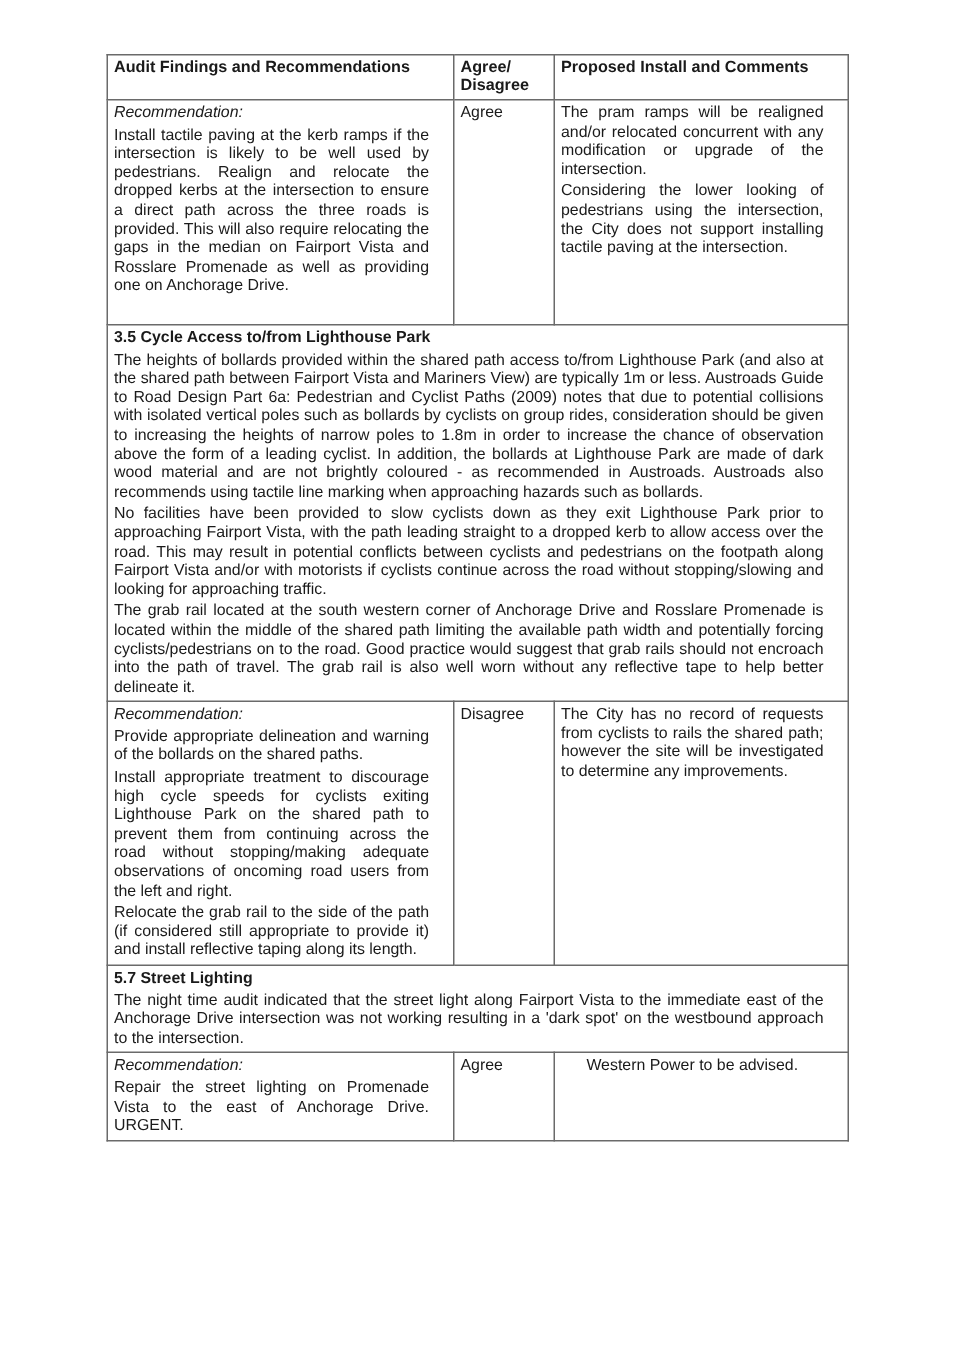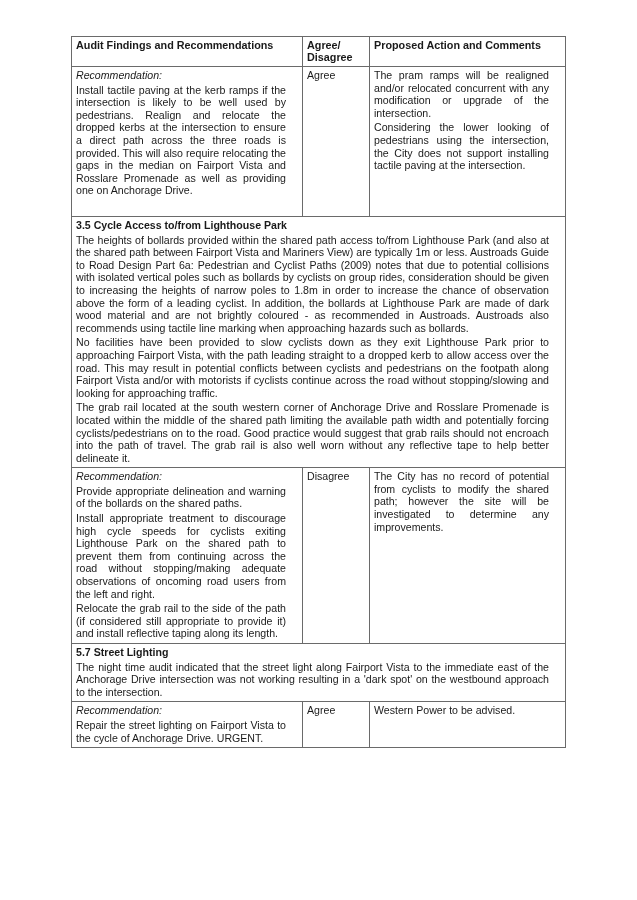--- a/index.html
+++ b/index.html
@@ -14,39 +14,39 @@
   col.c2 { width: 67px; }
   col.c3 { width: 196px; }
   th { font-weight: bold; text-align: left; font-size: 10.8px; }
   th.h1, th.h3 { vertical-align: middle; padding-top: 5px; padding-bottom: 5px; }
   th.h2 { line-height: 12px; padding-top: 1px; padding-bottom: 1px; margin-top: 20px; }
   .rec-label { font-style: italic; margin: 0 0 2px 0; }
   p { margin: 0 12px 2px 0; text-align: justify; }
   p.last { margin-bottom: 0; }
   .section-title { font-weight: bold; margin: 0 0 2px 0; text-align: left; }
   td.section p { text-align: justify; }
-  .left { text-align: left; }
+  .left { text-align: center; }
   tr.rec1 td { height: 144px; }
   tr.rec2 td { height: 160px; }
   tr.rec3 td { height: 36px; }
 </style>
 </head>
 <body>
 
 <table class="audit">
   <colgroup>
       <col class="c1">
       <col class="c2">
       <col class="c3">
     </colgroup>
   <tbody>
       <tr>
     <th class="h1">Audit Findings and Recommendations</th>
     <th class="h2"><span>Agree/</span><br><span>Disagree</span></th>
-    <th class="h3">Proposed Action and Comments</th>
+    <th class="h3">Proposed Install and Comments</th>
   </tr>
 
   <tr class="rec1">
     <td>
       <div class="rec-label">Recommendation:</div>
       <p class="last">Install tactile paving at the kerb ramps if the intersection is likely to be well used by pedestrians. Realign and relocate the dropped kerbs at the intersection to ensure a direct path across the three roads is provided. This will also require relocating the gaps in the median on Fairport Vista and Rosslare Promenade as well as providing one on Anchorage Drive.</p>
     </td>
     <td>
       <span>Agree</span>
     </td>
@@ -69,35 +69,35 @@
     <td>
       <div class="rec-label">Recommendation:</div>
       <p>Provide appropriate delineation and warning of the bollards on the shared paths.</p>
       <p>Install appropriate treatment to discourage high cycle speeds for cyclists exiting Lighthouse Park on the shared path to prevent them from continuing across the road without stopping/making adequate observations of oncoming road users from the left and right.</p>
       <p class="last">Relocate the grab rail to the side of the path (if considered still appropriate to provide it) and install reflective taping along its length.</p>
     </td>
     <td>
       <span>Disagree</span>
     </td>
     <td>
-      <p class="last">The City has no record of potential from cyclists to modify the shared path; however the site will be investigated to determine any improvements.</p>
+      <p class="last">The City has no record of requests from cyclists to rails the shared path; however the site will be investigated to determine any improvements.</p>
     </td>
   </tr>
 
   <tr>
     <td colspan="3" class="section">
       <div class="section-title">5.7 Street Lighting</div>
       <p class="last">The night time audit indicated that the street light along Fairport Vista to the immediate east of the Anchorage Drive intersection was not working resulting in a 'dark spot' on the westbound approach to the intersection.</p>
     </td>
   </tr>
 
   <tr class="rec3">
     <td>
       <div class="rec-label">Recommendation:</div>
-      <p class="last">Repair the street lighting on Fairport Vista to the cycle of Anchorage Drive. URGENT.</p>
+      <p class="last">Repair the street lighting on Promenade Vista to the east of Anchorage Drive. URGENT.</p>
     </td>
     <td>
       <span>Agree</span>
     </td>
     <td>
       <p class="last left">Western Power to be advised.</p>
     </td>
   </tr>
 </tbody>
   </table>

